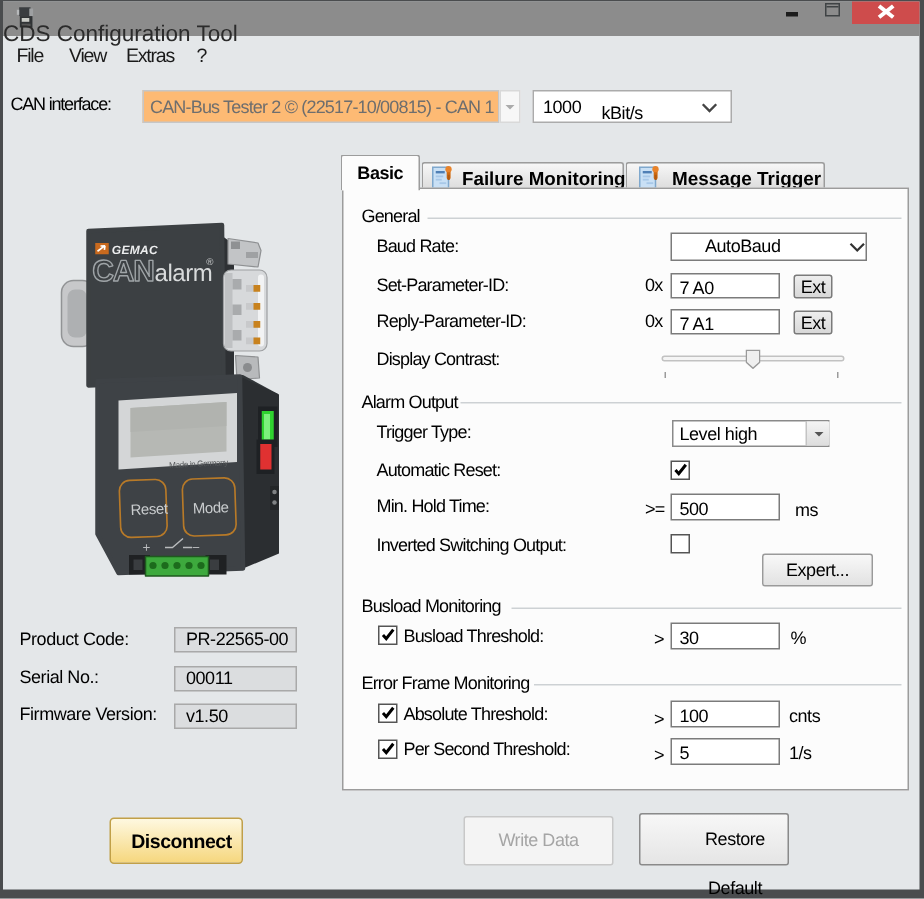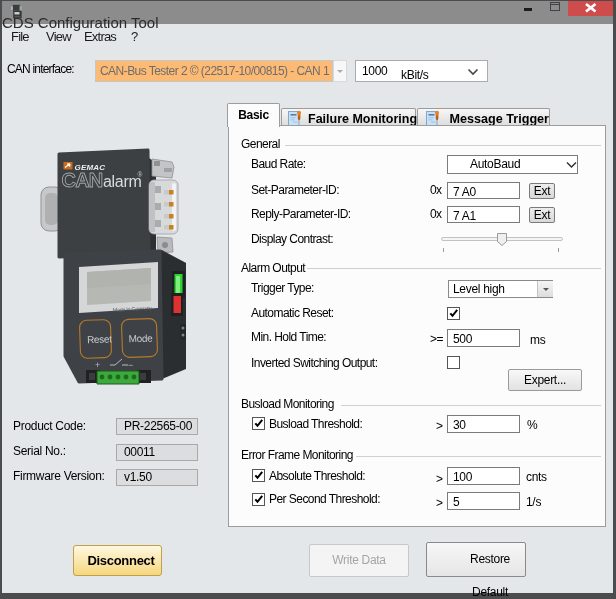--- a/index.html
+++ b/index.html
@@ -16,21 +16,21 @@
   #close-btn { position:absolute; left:566px; top:0px; width:45px; height:15px; background:#CE4C4C; color:#fff; }
   
   .menu-item { position:absolute; top:28px; font-size:13px; color:#1A1A1A; letter-spacing:-0.8px; }
   
   #can-label { position:absolute; left:5px; top:61px; font-size:12px; font-weight:normal; color:#000; letter-spacing:-0.8px; }
   #combo1 { position:absolute; left:93px; top:59px; width:238px; height:22px; background:#fdba74; border:1px solid #C6C6C6; color:#6E6E6E; font-size:12px; line-height:20px; padding-left:4px; white-space:nowrap; overflow:hidden; letter-spacing:-0.55px; }
   #combo1-arrow { position:absolute; left:331px; top:59px; width:14px; height:22px; background:#F7F7F7; border:1px solid #D9D9D9; }
   #combo2 { position:absolute; left:353px; top:59px; width:133px; height:22px; background:#fff; border:1px solid #ABABAB; font-size:12px; color:#000; line-height:20px; }
   #ids-btn { position:absolute; left:493px; top:59px; width:114px; height:22px; background:#EFF0F0; border:1px solid #C9C9C9; border-radius:2px; color:#9B9B9B; font-size:12px; line-height:20px; text-align:center; }
   
-  .tab { position:absolute; font-size:12px; font-weight:bold; color:#000; letter-spacing:-0.3px; line-height:16px; white-space:nowrap;text-align:right; }
+  .tab { position:absolute; font-size:12px; font-weight:bold; color:#000; letter-spacing:-0.3px; line-height:16px; white-space:nowrap; }
   #tab1 { left:225px; top:102px; width:53px; height:24px; background:#FCFCFC; border:1px solid #9C9C9C; border-bottom:none; border-radius:2px 2px 0 0; text-align:center; line-height:22px; z-index:3; }
   #tab2 { left:279px; top:107px; width:135px; height:18px; background:linear-gradient(#F7F7F7,#DCDCDC); border:1px solid #9C9C9C; border-bottom:none; border-radius:2px 2px 0 0; line-height:20px; }
   #tab3 { left:415px; top:107px; width:133px; height:18px; background:linear-gradient(#F7F7F7,#DCDCDC); border:1px solid #9C9C9C; border-bottom:none; border-radius:2px 2px 0 0; line-height:20px; }
   
   #panel { position:absolute; left:226px; top:124px; width:378px; height:402px; background:#FCFCFC; border:1px solid #9C9C9C; z-index:1;padding-left:44px; }
   
   .grp-label { position:absolute; font-size:12px; color:#000; letter-spacing:-0.55px; white-space:nowrap; }
   .grp-line { position:absolute; height:1px; background:#CDD1D4; }
   .flabel { position:absolute; font-size:12px; color:#000; letter-spacing:-0.55px; white-space:nowrap; }
   .tinput { position:absolute; width:73px; height:18px; background:#fff; border:1px solid #7B7B7B; font-size:12px; color:#000; line-height:18px; padding-left:5px; }

